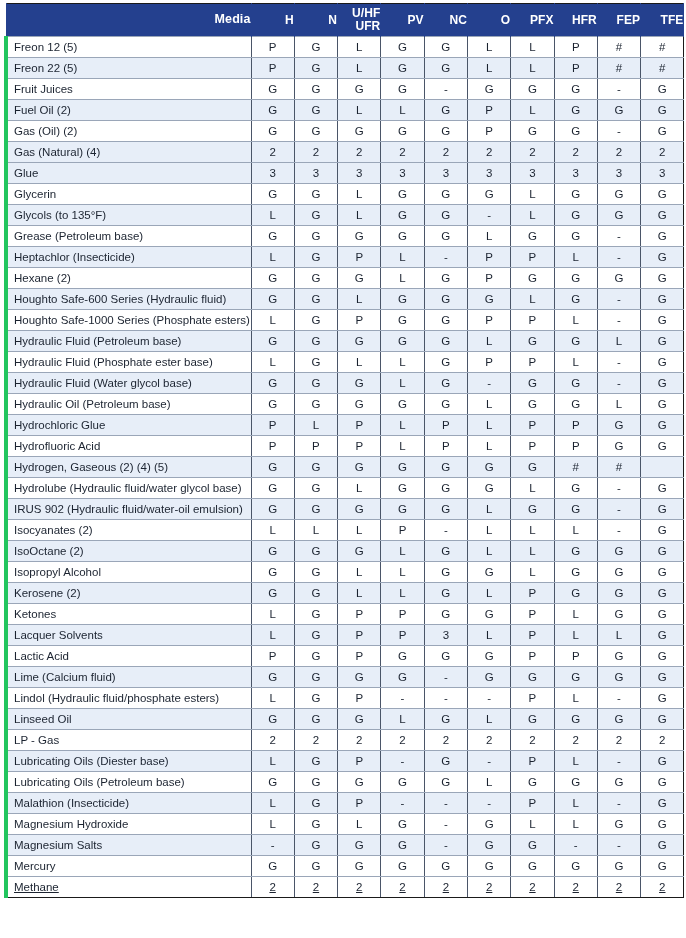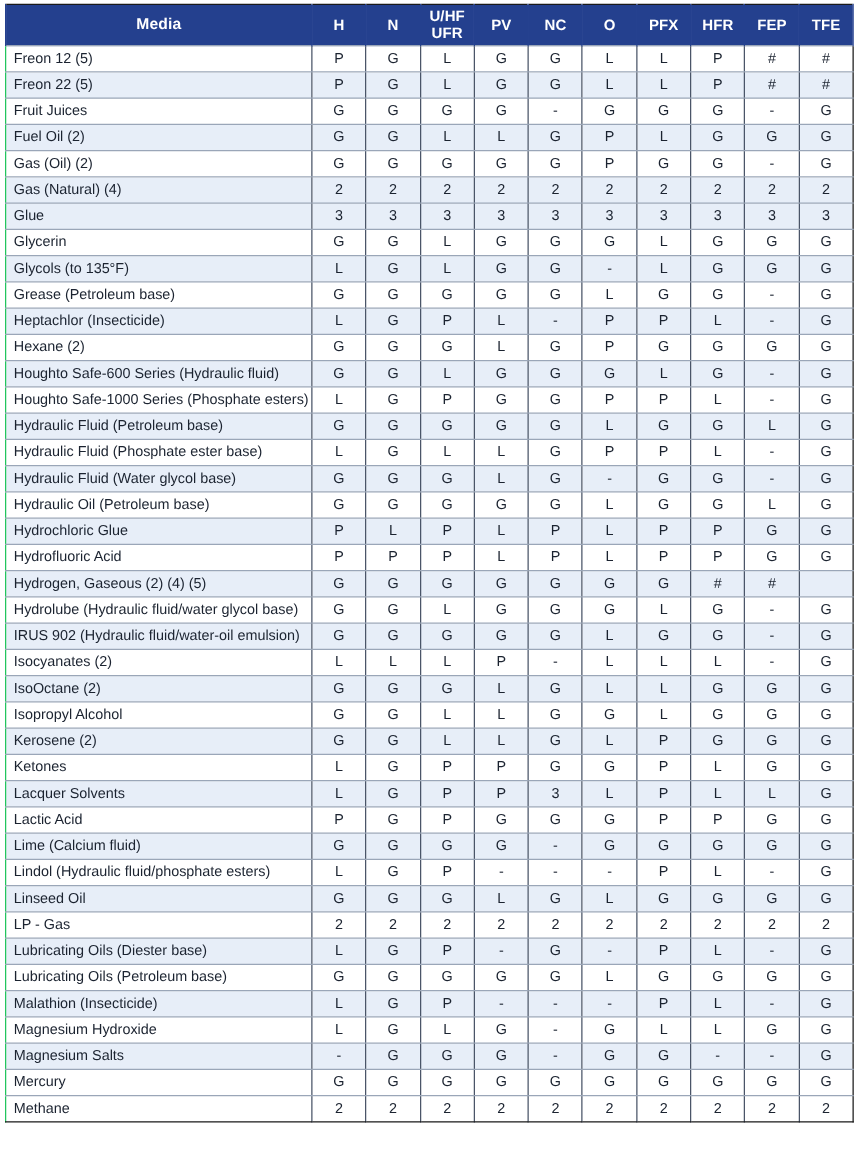--- a/index.html
+++ b/index.html
@@ -30,21 +30,21 @@
 
   thead tr.head-row {
     background: #24408e;
     height: 33px;
   }
   thead th {
     background: #24408e;
     color: #ffffff;
     font-size: 12px;
     font-weight: bold;
-    text-align: center;
+    text-align: right;
     vertical-align: middle;
     border-left: 1px solid #24408e;
     border-right: 1px solid #24408e;
     padding: 0;
     line-height: 1.05;
     letter-spacing: 0.1px;
   }
   thead th.media-head {
     font-size: 12.5px;
   }
@@ -67,29 +67,30 @@
     color: #1b2330;
     padding: 0;
     height: 20px;
     vertical-align: middle;
     overflow: hidden;
     white-space: nowrap;
   }
   tbody td.media {
     text-align: left;
     padding-left: 6px;
-    border-left: 1px solid #22c55e;
+    border-left: 4px solid #22c55e;
     font-size: 11.5px;
   }
   tbody td.val {
     text-align: center;
     font-weight: normal;
   }
   tbody tr:last-child td {
     border-bottom: 1px solid #1a1a1a;
+    text-decoration: underline;
   }
   tbody td.last-col {
     border-right: 1px solid #1a1a1a;
   }
 </style>
 </head>
 <body>
 
 <div id="compat-table-wrap">
   <table class="compat">

